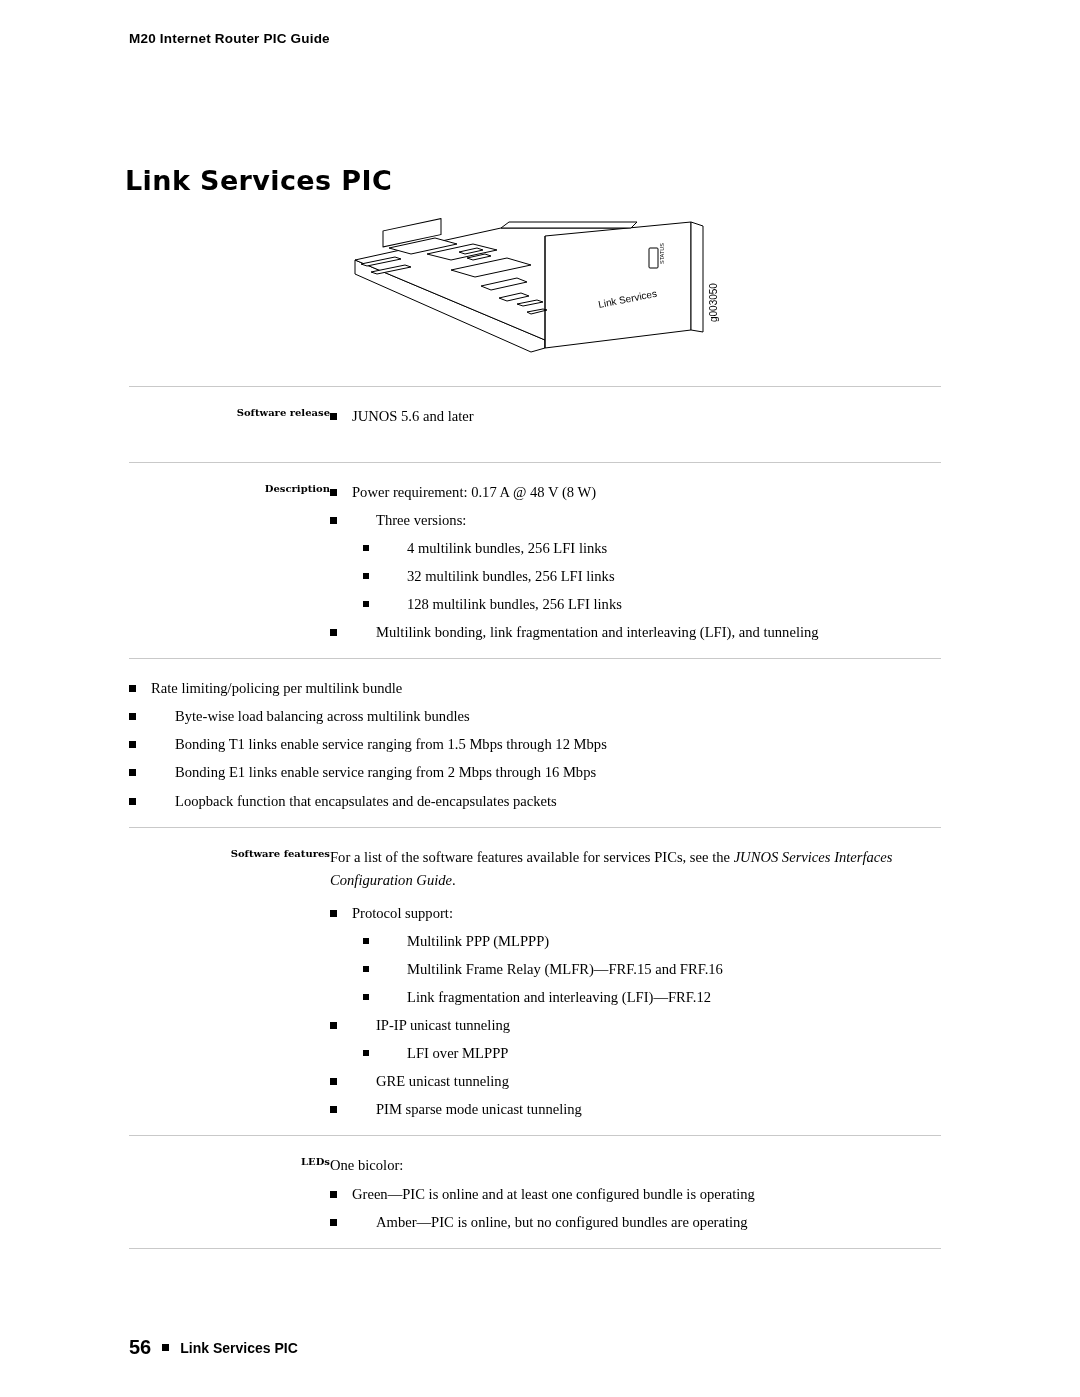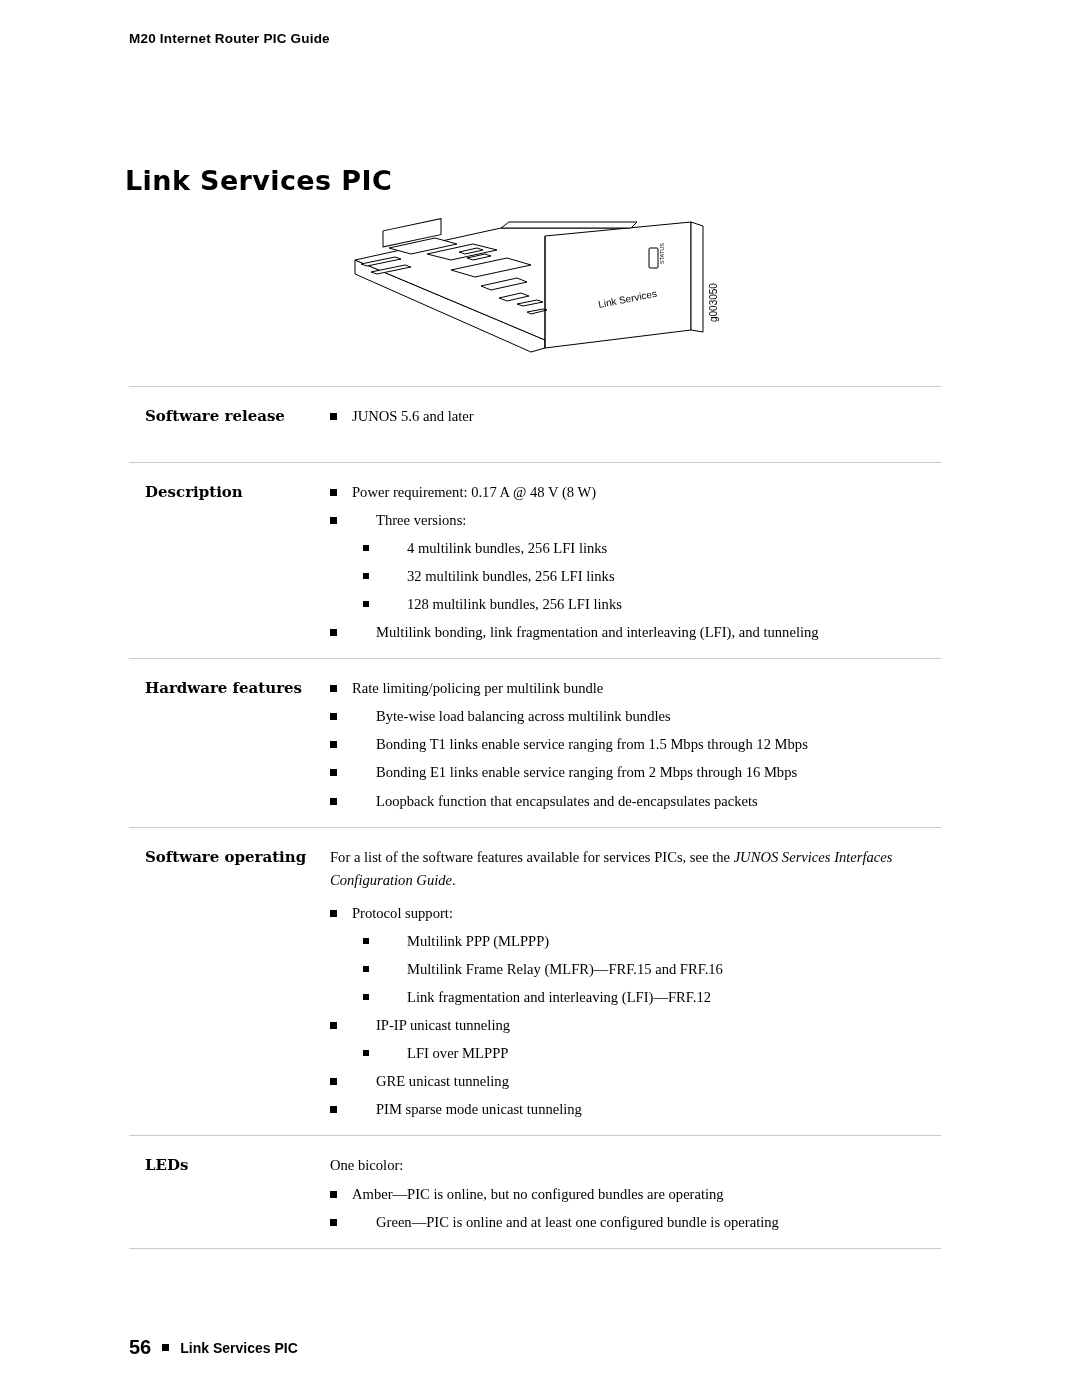--- a/index.html
+++ b/index.html
@@ -61,26 +61,27 @@
   .row.first { border-top: 1px solid #c9c9c9; }
   .row-last-border {
     border-top: 1px solid #c9c9c9;
     height: 0;
     width: 812px;
   }
   .label-cell {
     width: 201px;
     flex: 0 0 201px;
     font-family: "DejaVu Serif", serif;
-    font-size: 15px;
+    font-size: 10px;
     font-weight: bold;
     padding-top: 18px;
     padding-left: 16px;
     box-sizing: border-box;
     line-height: 1.5;
+    text-align: right;
   }
   .label-cell.plain {
     font-weight: bold;
   }
   .content-cell {
     flex: 1 1 auto;
     padding-top: 18px;
     padding-bottom: 14px;
     font-size: 14.6px;
     line-height: 1.58;
@@ -218,21 +219,20 @@
           <span class="bullet-text">128 multilink bundles, 256 LFI links</span>
         </div>
         <div class="bullet-line">
           <span class="bullet-mark"></span>
           <span class="bullet-text">Multilink bonding, link fragmentation and interleaving (LFI), and tunneling</span>
         </div>
       </div>
     </div>
 
     <div class="row">
-      <div class="label-cell">Hardware features</div>
       <div class="content-cell">
         <div class="bullet-line">
           <span class="bullet-mark"></span>
           <span class="bullet-text">Rate limiting/policing per multilink bundle</span>
         </div>
         <div class="bullet-line">
           <span class="bullet-mark"></span>
           <span class="bullet-text">Byte-wise load balancing across multilink bundles</span>
         </div>
         <div class="bullet-line">
@@ -244,21 +244,21 @@
           <span class="bullet-text">Bonding E1 links enable service ranging from 2 Mbps through 16 Mbps</span>
         </div>
         <div class="bullet-line">
           <span class="bullet-mark"></span>
           <span class="bullet-text">Loopback function that encapsulates and de-encapsulates packets</span>
         </div>
       </div>
     </div>
 
     <div class="row">
-      <div class="label-cell">Software operating</div>
+      <div class="label-cell">Software features</div>
       <div class="content-cell">
         <div class="plain-line">
           <span>For a list of the software features available for services PICs, see the </span><em class="ital">JUNOS Services Interfaces Configuration Guide</em><span>.</span>
         </div>
         <div class="bullet-line" style="margin-top:10px;">
           <span class="bullet-mark"></span>
           <span class="bullet-text">Protocol support:</span>
         </div>
         <div class="bullet-line l2">
           <span class="bullet-mark"></span>
@@ -290,25 +290,25 @@
         </div>
       </div>
     </div>
 
     <div class="row">
       <div class="label-cell plain" style="font-family:'DejaVu Serif',serif;font-weight:bold;">LEDs</div>
       <div class="content-cell">
         <div class="plain-line">One bicolor:</div>
         <div class="bullet-line">
           <span class="bullet-mark"></span>
+          <span class="bullet-text">Green—PIC is online and at least one configured bundle is operating</span>
+        </div>
+        <div class="bullet-line">
+          <span class="bullet-mark"></span>
           <span class="bullet-text">Amber—PIC is online, but no configured bundles are operating</span>
-        </div>
-        <div class="bullet-line">
-          <span class="bullet-mark"></span>
-          <span class="bullet-text">Green—PIC is online and at least one configured bundle is operating</span>
         </div>
       </div>
     </div>
 
     <div class="row-last-border"></div>
   </div>
 
   <div class="footer">
     <span class="pg">56</span>
     <span class="fbullet"></span>

